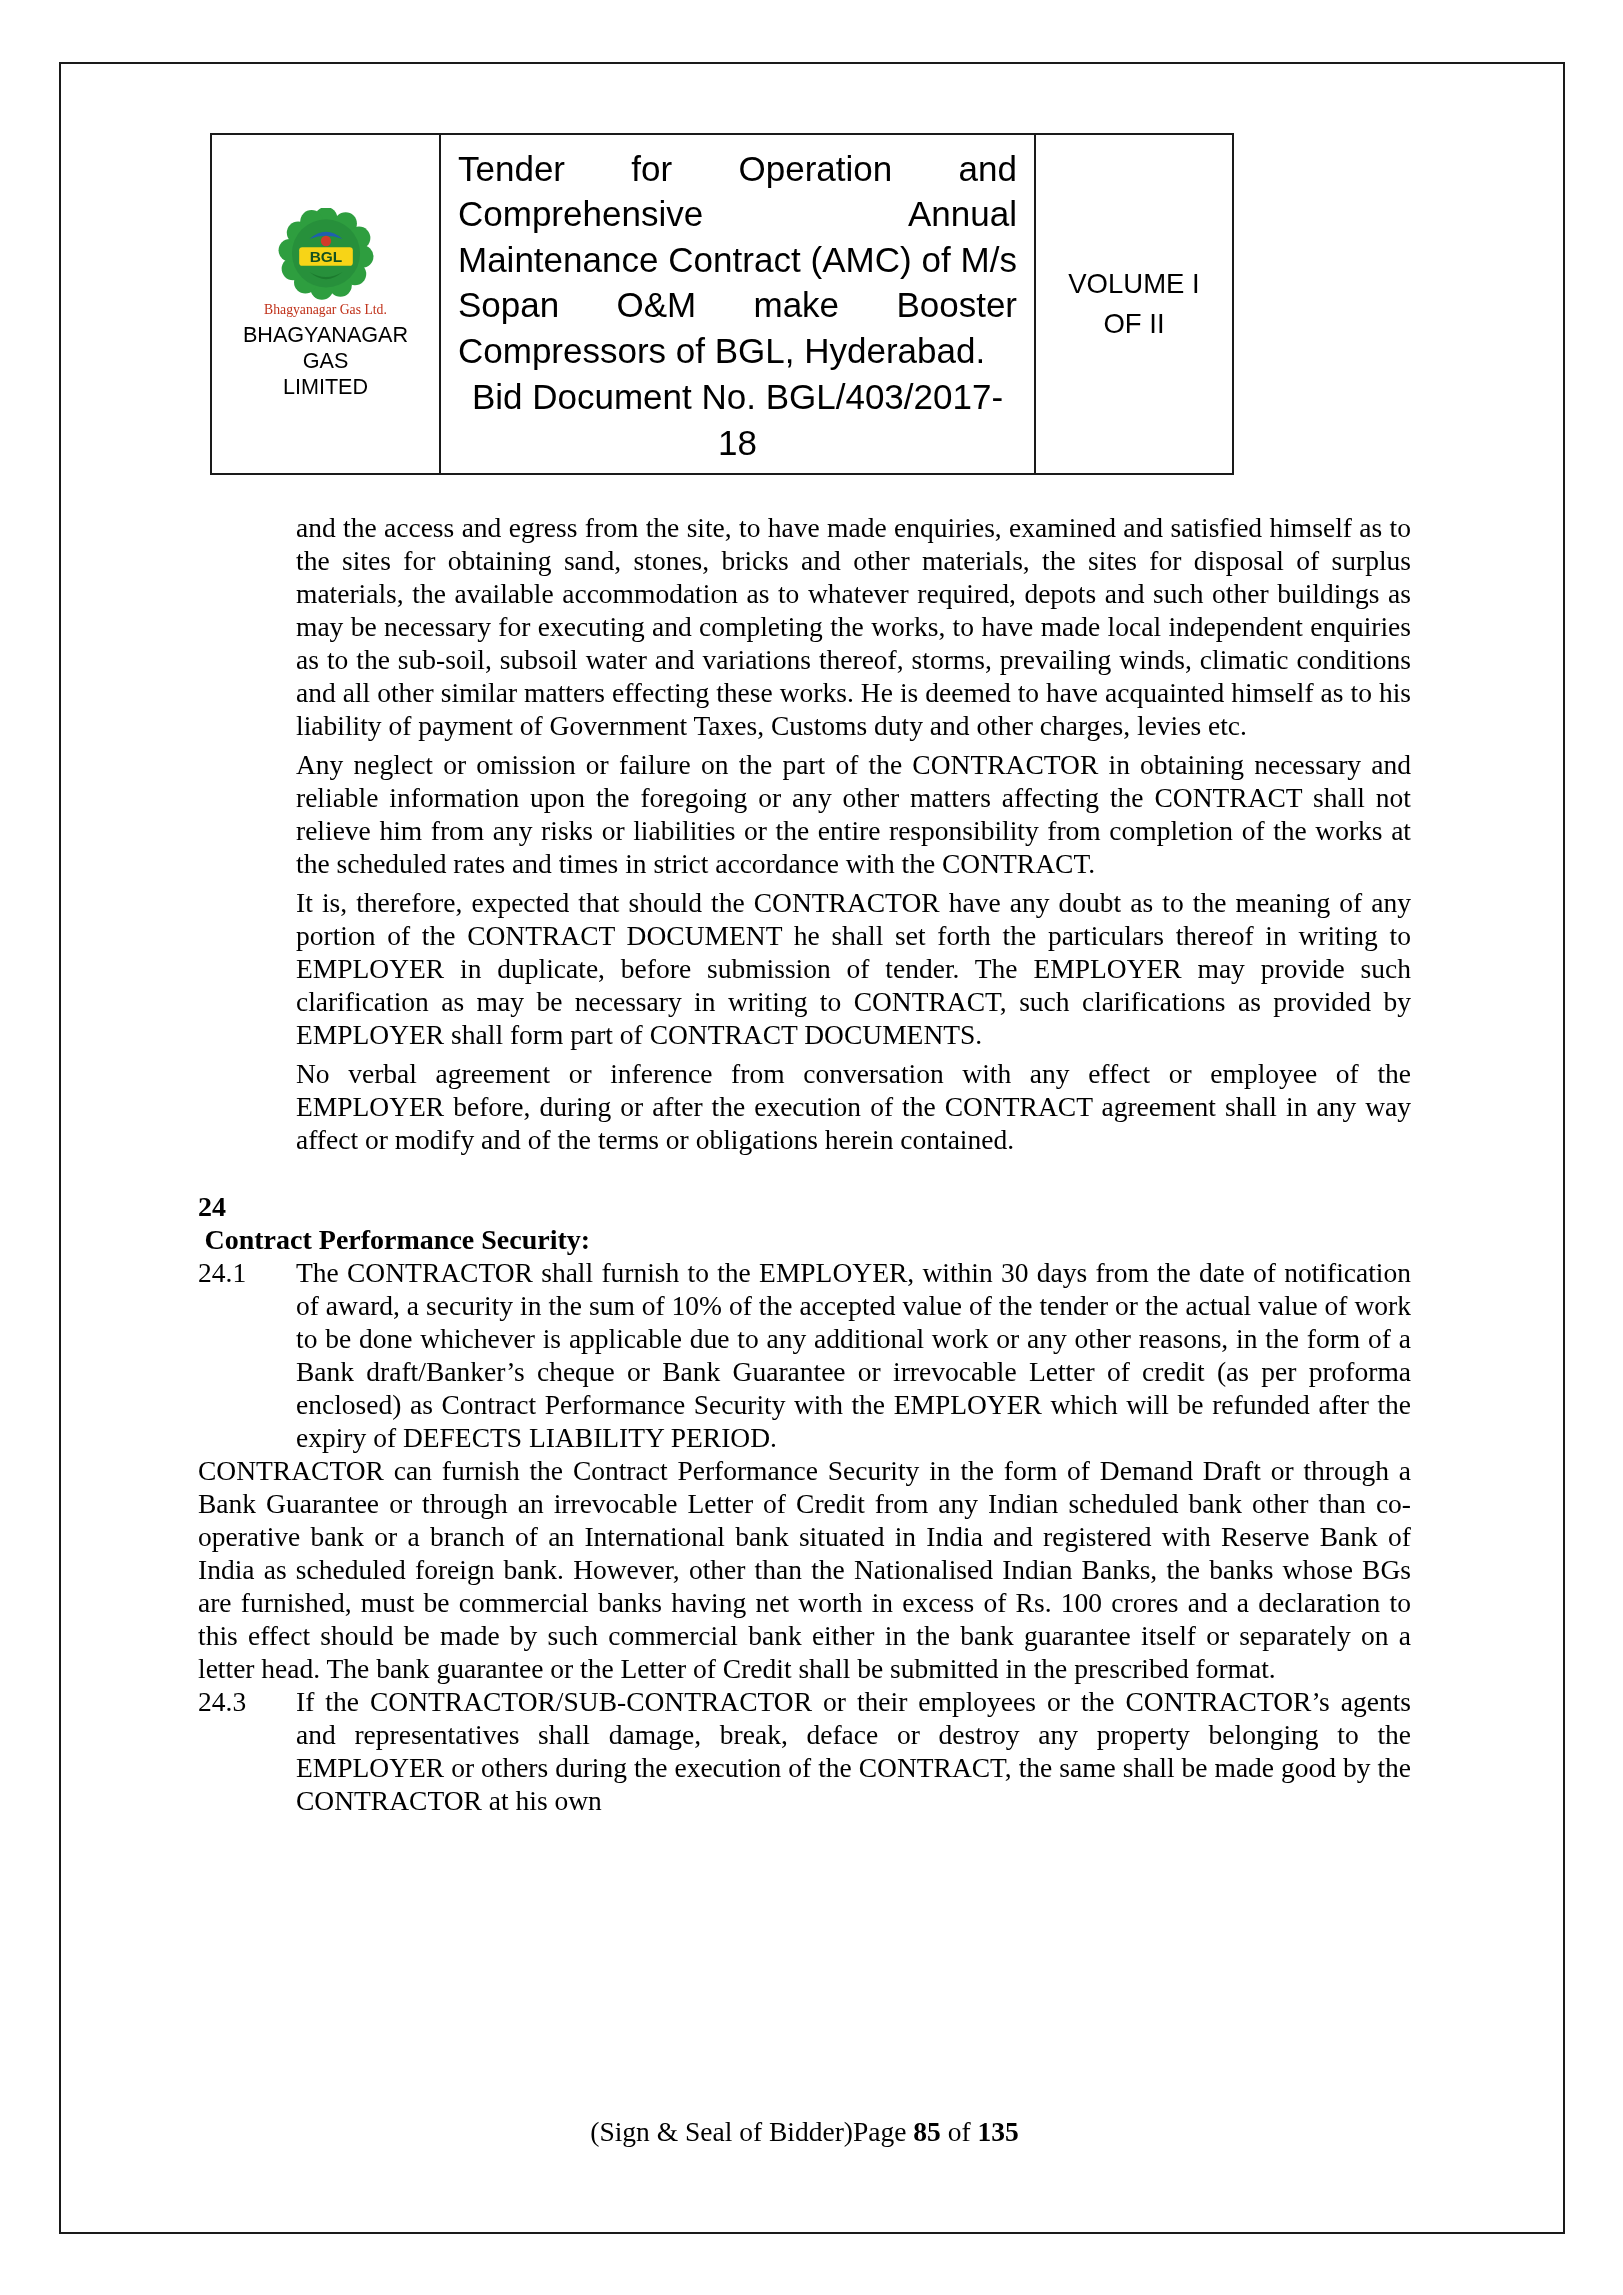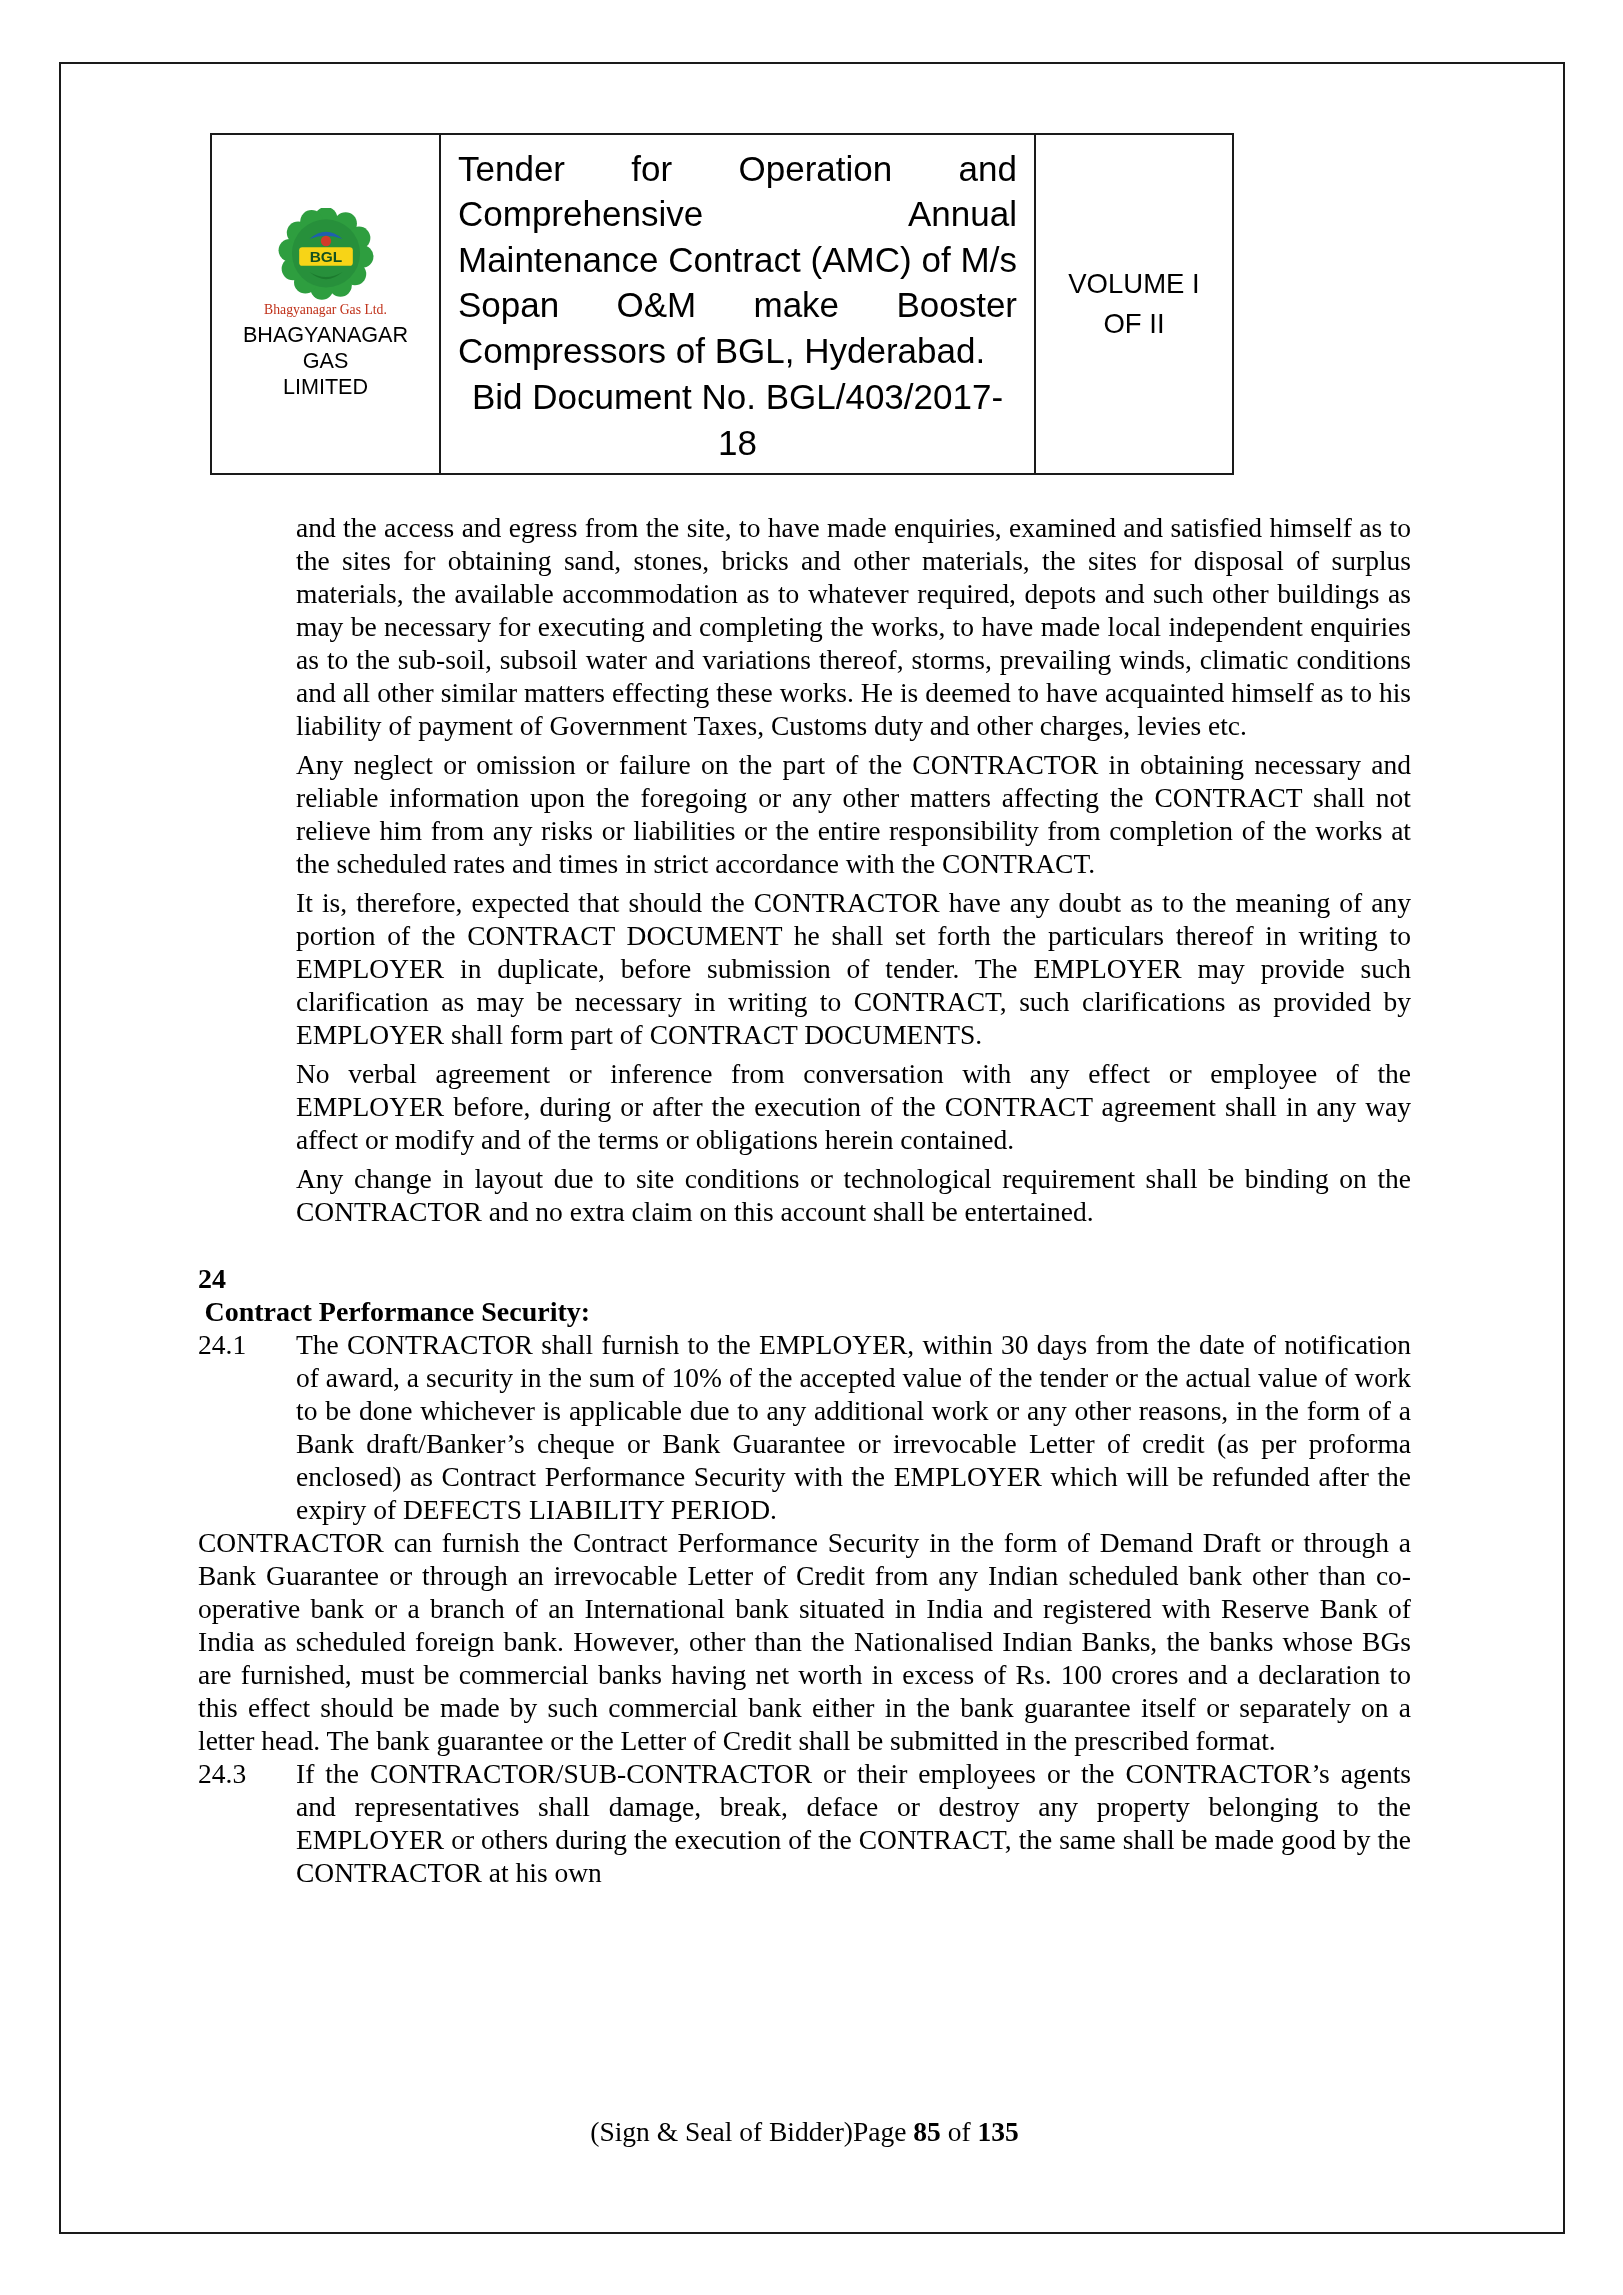--- a/index.html
+++ b/index.html
@@ -179,21 +179,20 @@
         <div>VOLUME I</div>
         <div>OF II</div>
       </div>
     </div>
 
     <div class="content">
       <p class="para">and the access and egress from the site, to have made enquiries, examined and satisfied himself as to the sites for obtaining sand, stones, bricks and other materials, the sites for disposal of surplus materials, the available accommodation as to whatever required, depots and such other buildings as may be necessary for executing and completing the works, to have made local independent enquiries as to the sub-soil, subsoil water and variations thereof, storms, prevailing winds, climatic conditions and all other similar matters effecting these works. He is deemed to have acquainted himself as to his liability of payment of Government Taxes, Customs duty and other charges, levies etc.</p>
       <p class="para">Any neglect or omission or failure on the part of the CONTRACTOR in obtaining necessary and reliable information upon the foregoing or any other matters affecting the CONTRACT shall not relieve him from any risks or liabilities or the entire responsibility from completion of the works at the scheduled rates and times in strict accordance with the CONTRACT.</p>
       <p class="para">It is, therefore, expected that should the CONTRACTOR have any doubt as to the meaning of any portion of the CONTRACT DOCUMENT he shall set forth the particulars thereof in writing to EMPLOYER in duplicate, before submission of tender. The EMPLOYER may provide such clarification as may be necessary in writing to CONTRACT, such clarifications as provided by EMPLOYER shall form part of CONTRACT DOCUMENTS.</p>
       <p class="para">No verbal agreement or inference from conversation with any effect or employee of the EMPLOYER before, during or after the execution of the CONTRACT agreement shall in any way affect or modify and of the terms or obligations herein contained.</p>
-      <p class="para">Any change in layout due to site conditions or technological requirement shall be binding on the CONTRACTOR and no extra claim on this account shall be entertained.</p>
 
       <div class="section-heading">
         <span class="num">24</span>
         <span class="txt">Contract Performance Security:</span>
       </div>
 
       <div class="clause">
         <span class="num">24.1</span>
         <span class="txt">The CONTRACTOR shall furnish to the EMPLOYER, within 30 days from the date of notification of award, a security in the sum of 10% of the accepted value of the tender or the actual value of work to be done whichever is applicable due to any additional work or any other reasons, in the form of a Bank draft/Banker’s cheque or Bank Guarantee or irrevocable Letter of credit (as per proforma enclosed) as Contract Performance Security with the EMPLOYER which will be refunded after the expiry of DEFECTS LIABILITY PERIOD.</span>
       </div>

